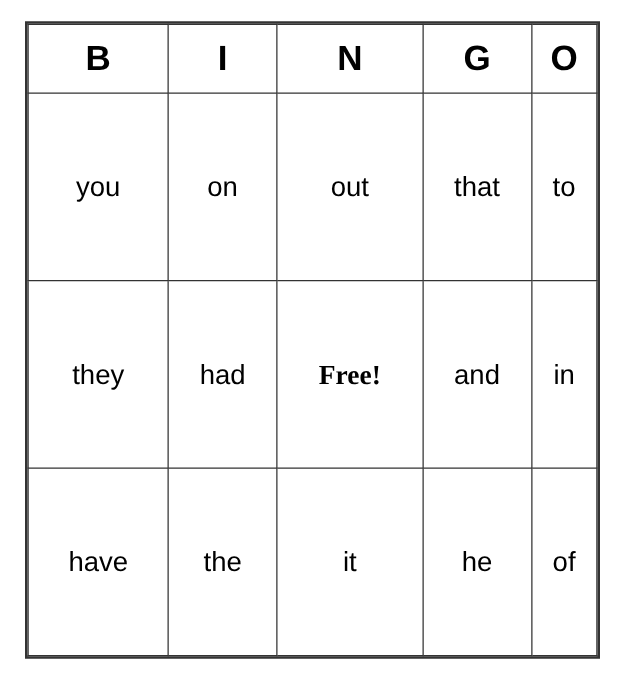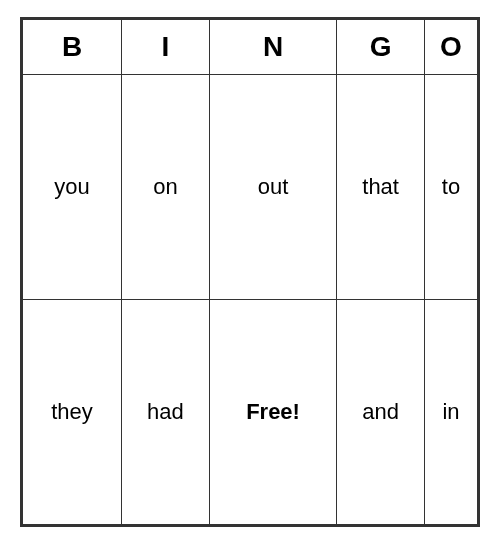--- a/index.html
+++ b/index.html
@@ -43,20 +43,21 @@
       font-weight: bold;
       font-size: 28px;
     }
 
     .bingo-table td {
       height: 88px;
     }
 
     .free-cell {
       font-weight: bold;
+      font-family: Liberation Serif, serif;
     }
   </style>
 </head>
 <body>
 
 <div class="bingo-card">
   <table class="bingo-table">
     <thead>
       <tr>
         <th>B</th>
@@ -74,15 +75,22 @@
         <td>that</td>
         <td>to</td>
       </tr>
       <tr>
         <td>they</td>
         <td>had</td>
         <td class="free-cell">Free!</td>
         <td>and</td>
         <td>in</td>
       </tr>
+      <tr>
+        <td>have</td>
+        <td>the</td>
+        <td>it</td>
+        <td>he</td>
+        <td>of</td>
+      </tr>
     </tbody>
   </table>
 </div>
 
 </body></html>

